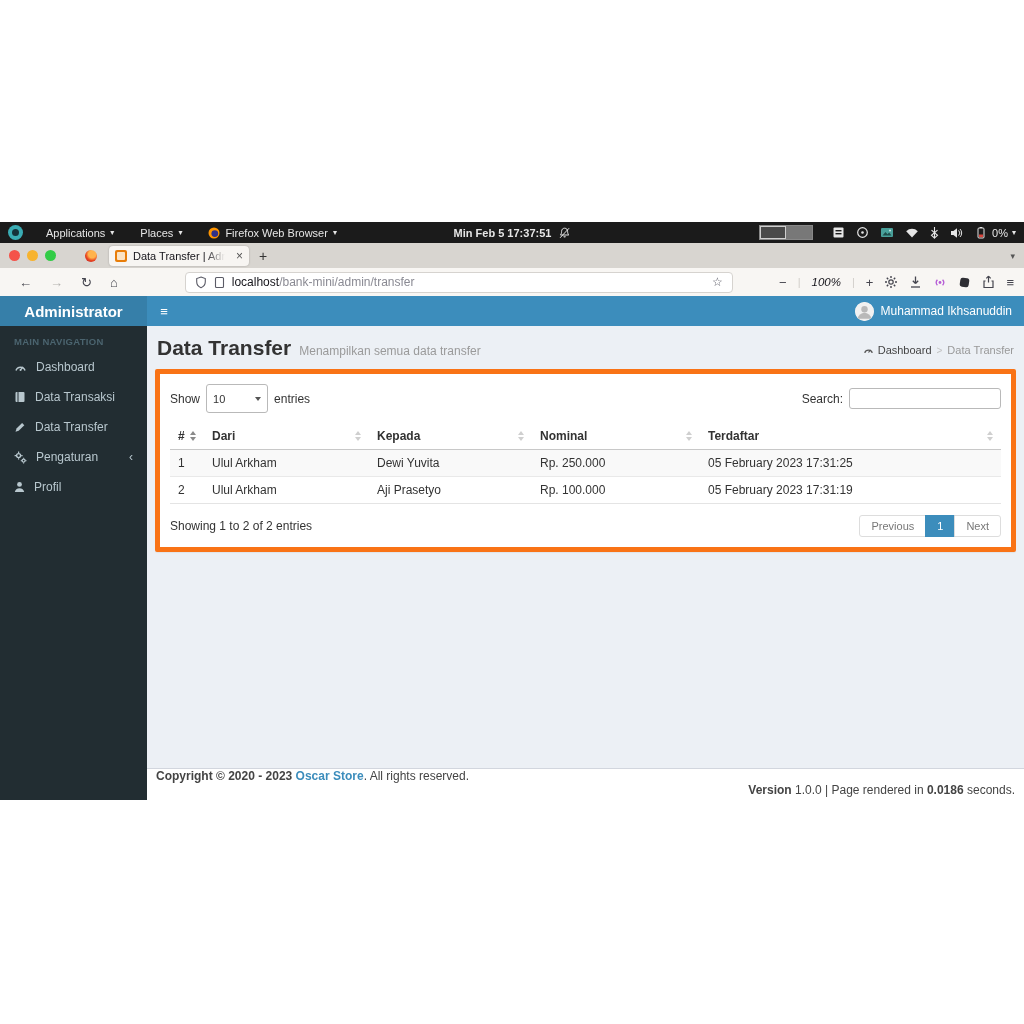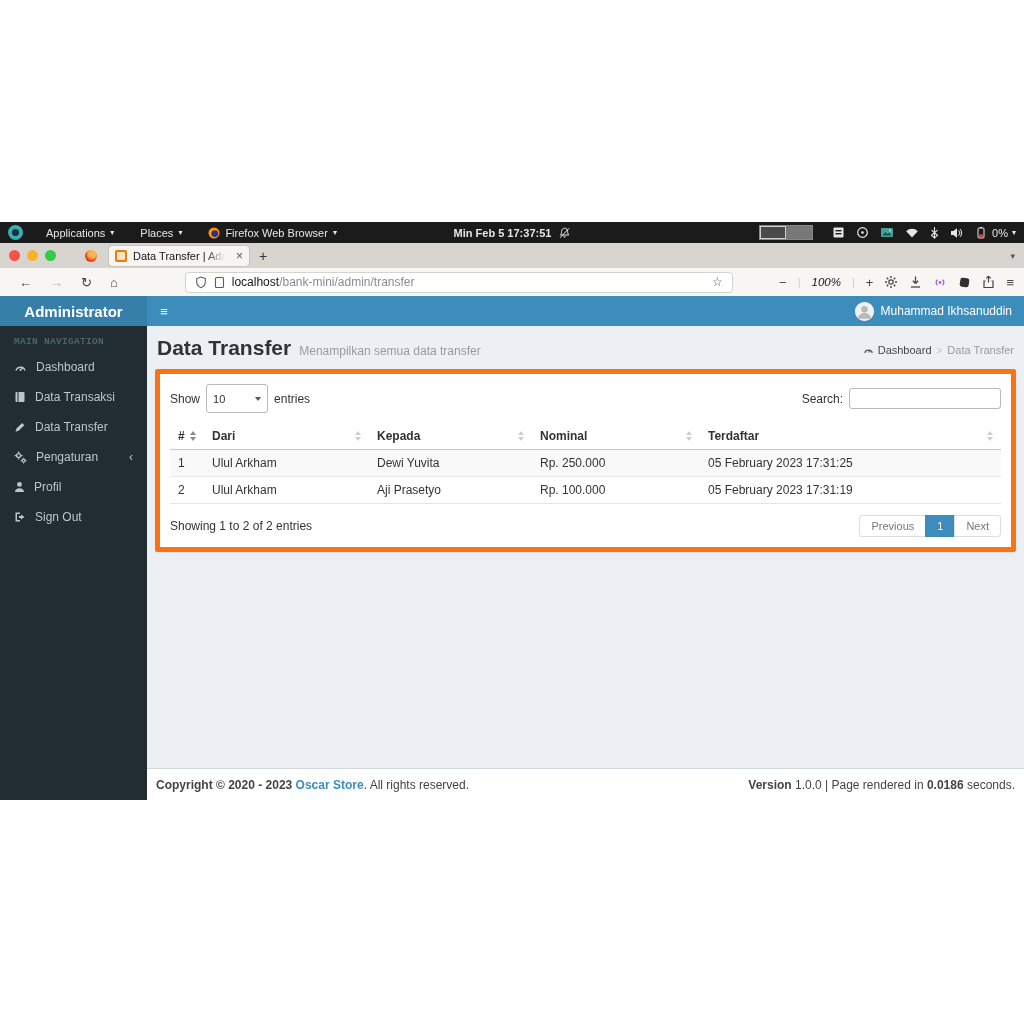--- a/index.html
+++ b/index.html
@@ -50,21 +50,21 @@
   
   .appheader { height:30px; background:#3c8dbc; display:flex; align-items:center; color:#fff; }
   .brand { width:147px; height:100%; background:#367fa9; display:flex; align-items:center; justify-content:center; font-weight:bold; font-size:15px; }
   .burger { width:34px; height:100%; display:flex; align-items:center; justify-content:center; font-size:13px; }
   .user { margin-left:auto; display:flex; align-items:center; gap:7px; padding-right:12px; font-size:12px; }
   .avatar { width:19px; height:19px; border-radius:50%; overflow:hidden; background:#f1f1f1; flex-shrink:0; }
 
   
   .main { display:flex; height:474px; }
   .sidebar { width:147px; background:#222d32; flex-shrink:0; }
-  .nav-section { font-size:9.5px; font-weight:bold; color:#4b646f; padding:10px 14px 5px; letter-spacing:.3px;font-family:Liberation Mono, monospace; }
+  .nav-section { font-size:9.5px; font-weight:bold; color:#4b646f; padding:10px 14px 5px; letter-spacing:.3px; }
   .nav-item { display:flex; align-items:center; gap:9px; padding:8px 14px; font-size:12px; color:#b8c7ce; }
   .nav-item svg { flex-shrink:0; }
   .nav-chevron { margin-left:auto; font-size:12px; color:#b8c7ce; }
 
   .content { flex:1; background:#ecf0f5; display:flex; flex-direction:column; }
   .content-header { padding:10px 10px 9px; display:flex; align-items:baseline; }
   .page-title { font-size:21px; font-weight:600; color:#333; }
   .page-subtitle { font-size:12px; color:#9a9a9a; margin-left:8px; }
   .breadcrumb { margin-left:auto; font-size:11px; color:#999; display:flex; align-items:center; gap:5px; }
   .crumb-home { color:#444; display:flex; align-items:center; gap:4px; }
@@ -89,21 +89,21 @@
   .col-num { width:34px; } .col-dari { width:165px; } .col-kepada { width:163px; } .col-nominal { width:168px; }
 
   .dt-footer { display:flex; align-items:center; margin-top:11px; font-size:12px; color:#333;gap:42px; }
   .pagination { margin-left:auto; display:flex; }
   .page-btn { border:1px solid #ddd; background:#fff; color:#777; font-size:11px; padding:4px 11px; margin-left:-1px; }
   .page-btn.first { border-radius:3px 0 0 3px; margin-left:0; }
   .page-btn.last { border-radius:0 3px 3px 0; }
   .page-btn.active { background:#3c8dbc; border-color:#3c8dbc; color:#fff; }
 
   .filler { flex:1; }
-  .appfooter { height:32px; background:#fff; border-top:1px solid #d2d6de; display:flex; align-items:center; font-size:12px; color:#444; padding:0 9px; }
+  .appfooter { height:32px; background:#fff; border-top:1px solid #d2d6de; display:flex; font-size:12px; color:#444; padding:0 9px;flex-direction:column; }
   .appfooter b { color:#444; }
   .footer-link { color:#3c8dbc; font-weight:bold; }
   .footer-right { margin-left:auto; }
 </style>
 </head>
 <body>
 
 <div class="canvas">
 
   <div class="topbar">
@@ -297,27 +297,20 @@
           </svg>
         <span>Pengaturan</span>
         <span class="nav-chevron">‹</span>
       </div>
       <div class="nav-item">
         <svg width="11" height="12" viewBox="0 0 11 12">
             <circle cx="5.5" cy="3.4" r="2.4" fill="#b8c7ce"></circle>
             <path d="M0.8 11a4.8 4.8 0 0 1 9.4 0z" fill="#b8c7ce"></path>
           </svg>
         <span>Profil</span>
-      </div>
-      <div class="nav-item">
-        <svg width="12" height="12" viewBox="0 0 12 12">
-            <path d="M1.5 1.5h4.5V3H3v6h3v1.5H1.5z" fill="#b8c7ce"></path>
-            <path d="M7 3.5L10.5 6 7 8.5V7H5V5h2z" fill="#b8c7ce"></path>
-          </svg>
-        <span>Sign Out</span>
       </div>
     </aside>
 
     <div class="content">
       <div class="content-header">
         <span class="page-title">Data Transfer</span>
         <span class="page-subtitle">Menampilkan semua data transfer</span>
         <div class="breadcrumb">
           <span class="crumb-home">
             <svg width="11" height="10" viewBox="0 0 13 12">

